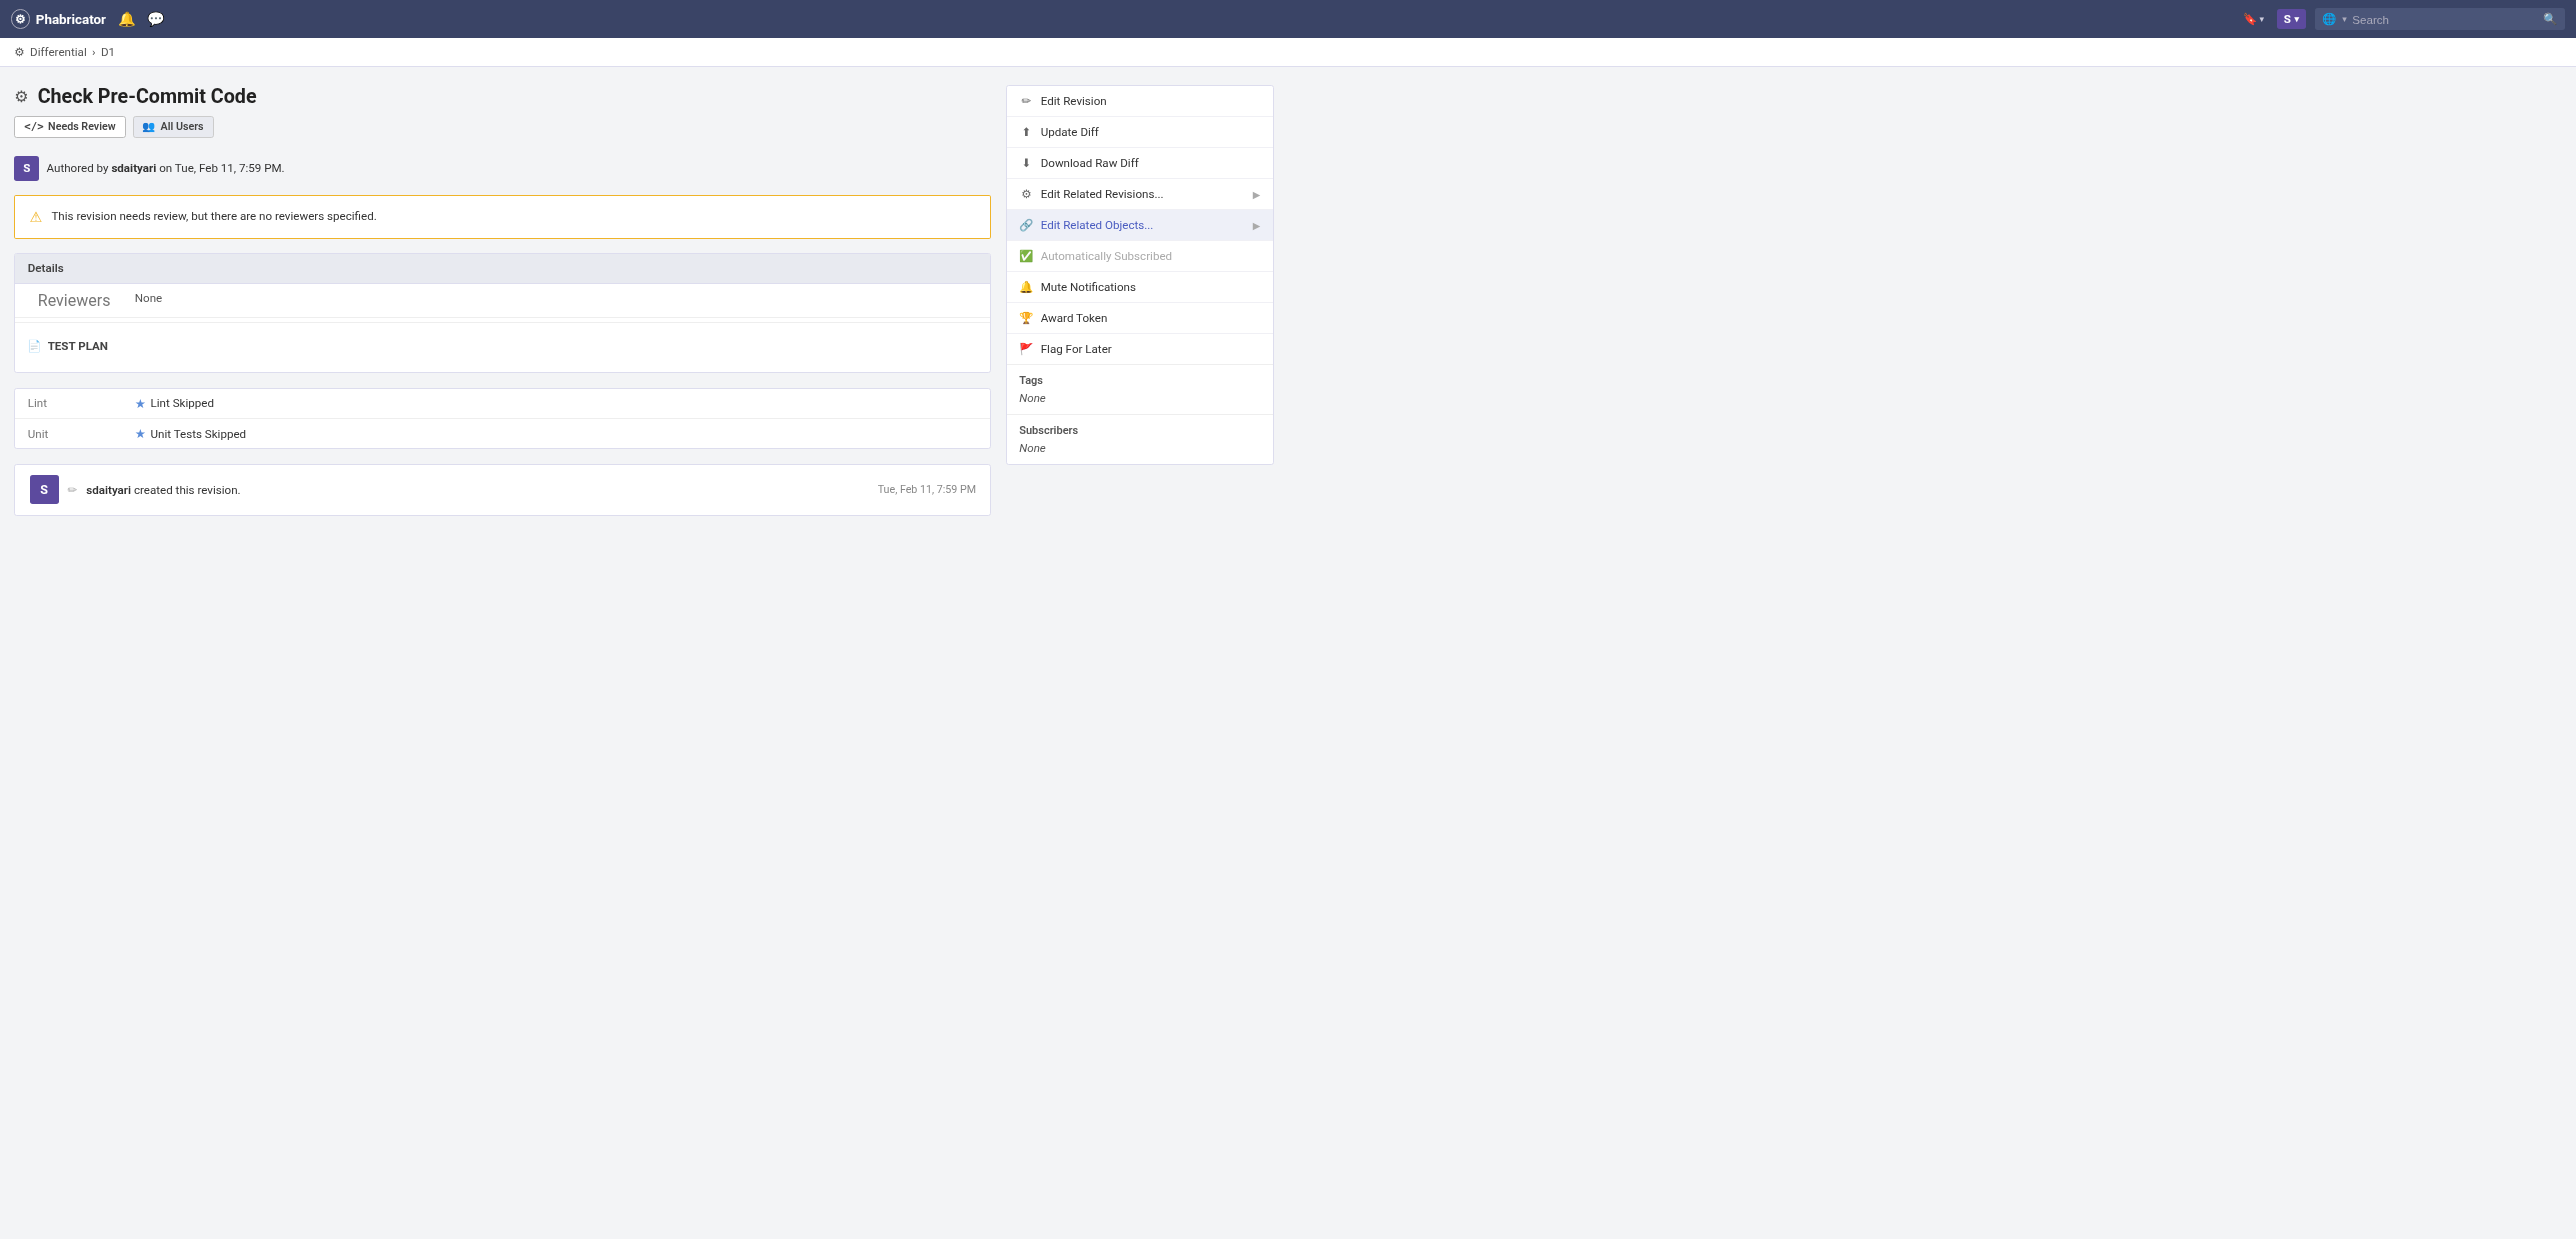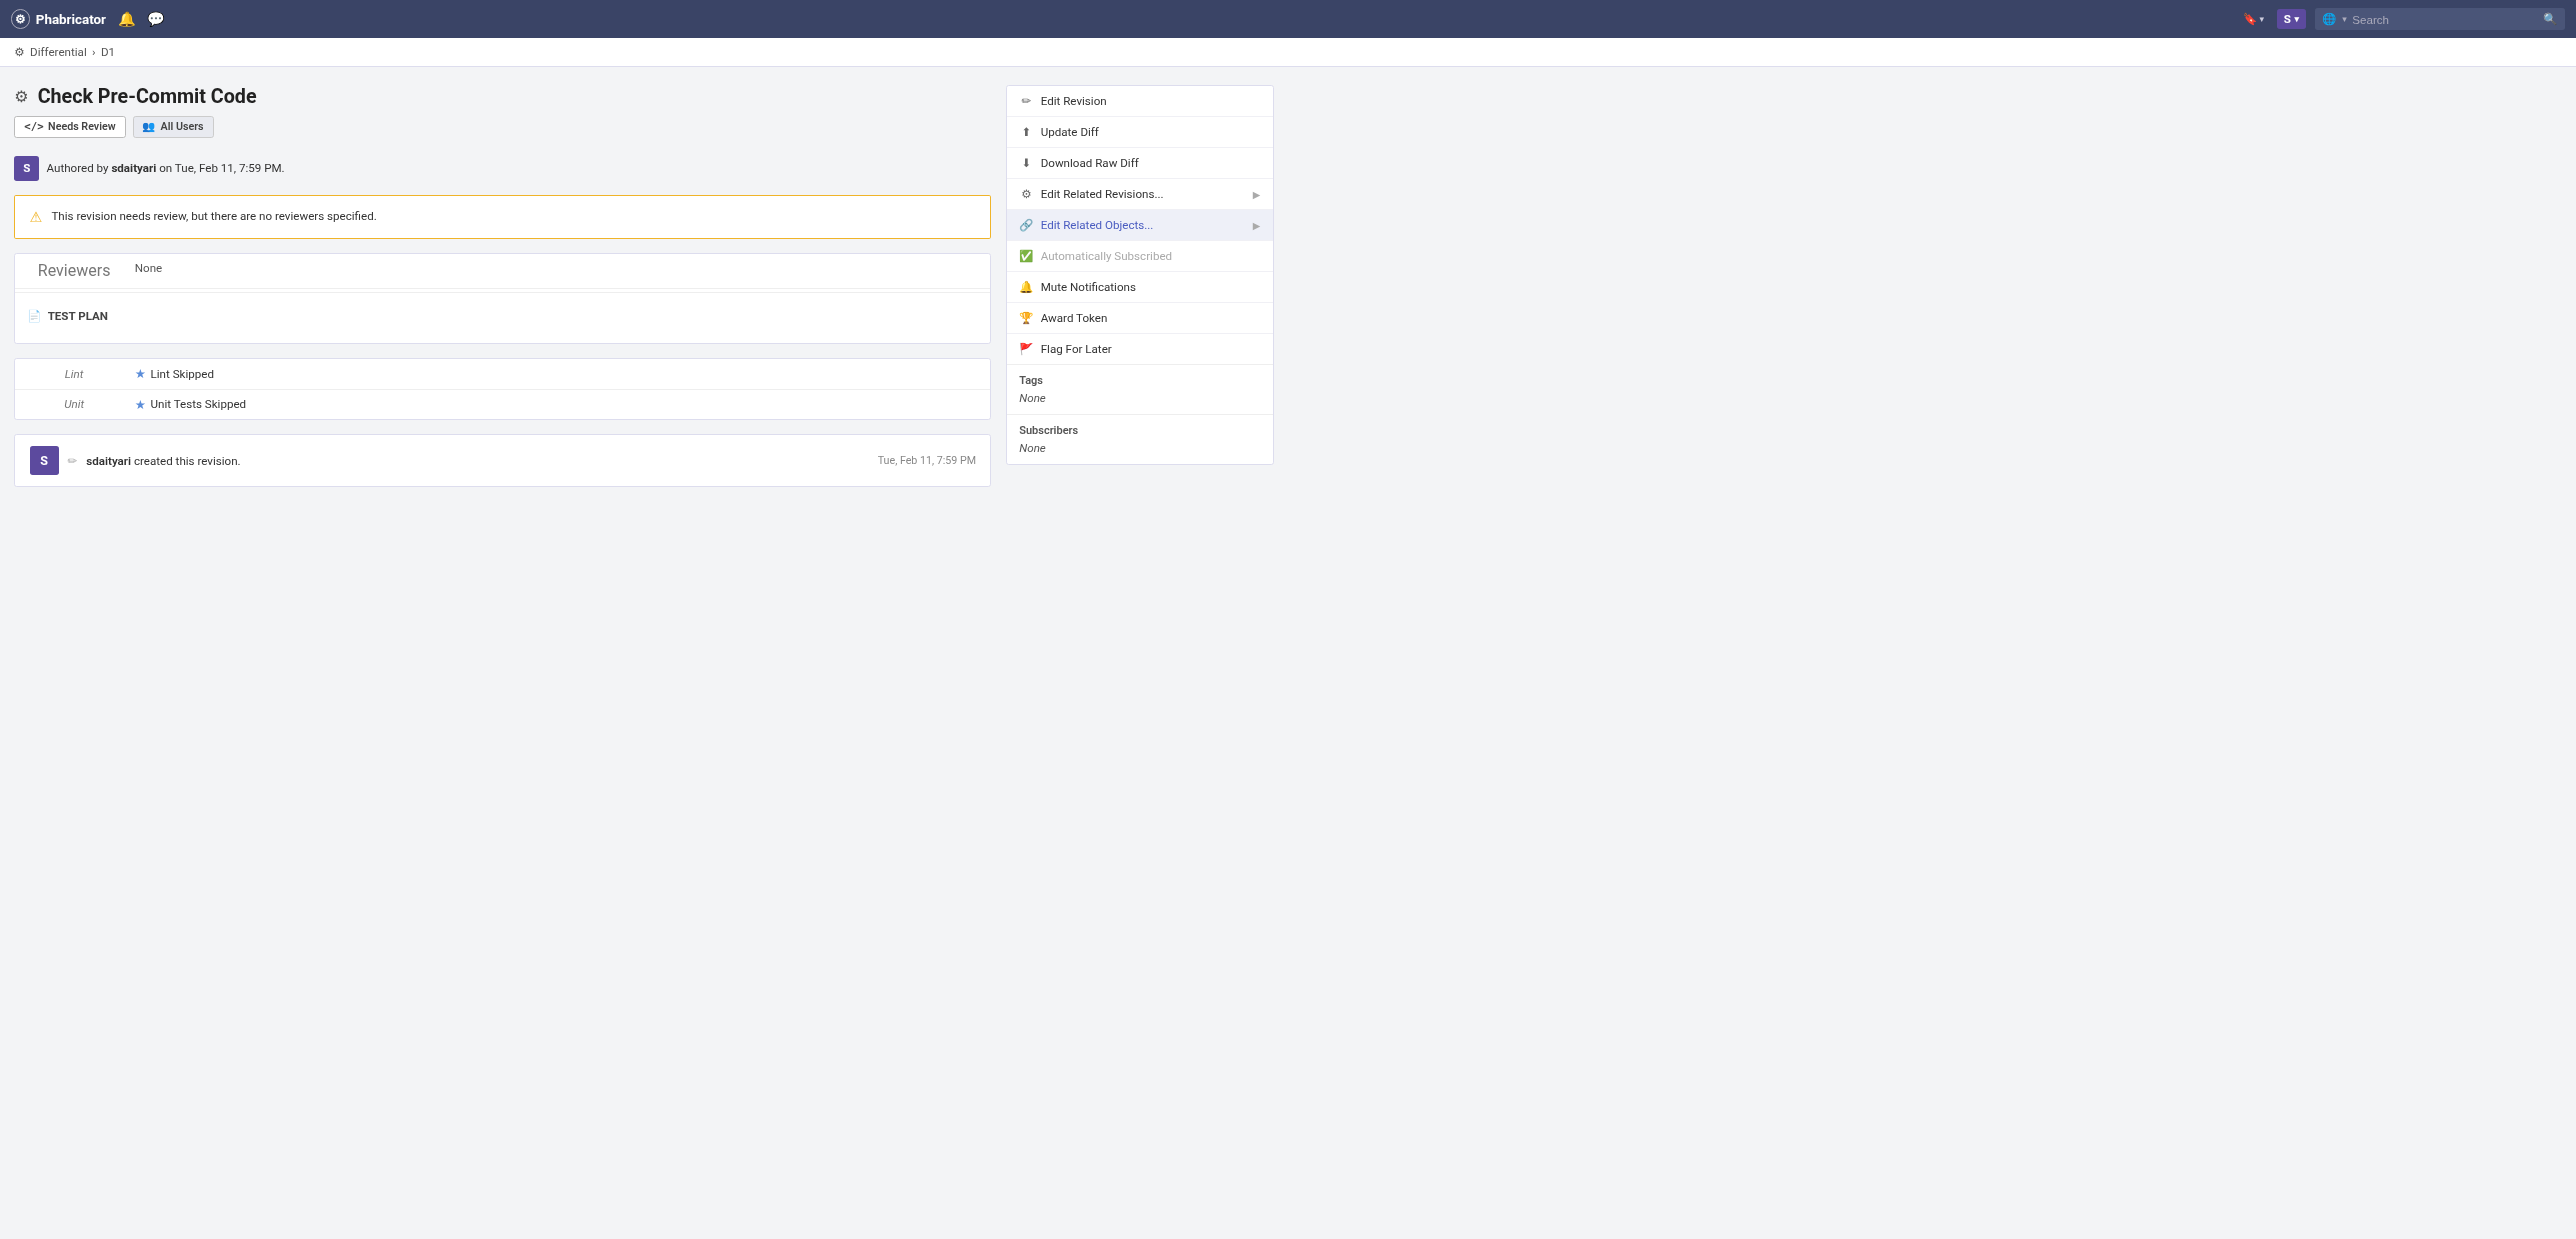--- a/index.html
+++ b/index.html
@@ -89,21 +89,21 @@
     
     .test-plan-section { padding: 12.5px; }
     .test-plan-header { display: flex; align-items: center; gap: 5.4px; font-weight: bold; font-size: 11.6px; color: #444; margin-bottom: 7.2px; }
     .test-plan-content { font-size: 11.6px; color: #333; font-weight: 600; }
 
     
     .diff-detail-row {
       display: flex; align-items: center; padding: 7.2px 12.5px; border-bottom: 0.9px solid #eee;
     }
     .diff-detail-row:last-child { border-bottom: none; }
-    .diff-label { width: 107px; text-align: center; color: #777; font-size: 11.6px; padding-right: 14.3px; flex-shrink: 0; font-style: italic; }
+    .diff-label { width: 107px; text-align: left; color: #777; font-size: 11.6px; padding-right: 14.3px; flex-shrink: 0; }
     .diff-value { display: flex; align-items: center; gap: 4.5px; color: #333; font-size: 11.6px; }
     .star-icon { color: #5b8dd9; font-size: 12.5px; }
 
     
     .activity-row {
       display: flex; align-items: center; padding: 10.7px 14.3px; background: #fff; border: 0.9px solid #dde; border-radius: 2.7px; gap: 9px;
     }
     .activity-avatar {
       width: 29px; height: 29px; background: #5c4a9e; color: #fff; border-radius: 2.7px; display: flex; align-items: center; justify-content: center; font-weight: bold; font-size: 12.5px; flex-shrink: 0;
     }
@@ -196,20 +196,21 @@
       </div>
       <span>Authored by <strong style="cursor:pointer">sdaityari</strong> on Tue, Feb 11, 7:59 PM.</span>
     </div>
 
     <div class="warning-box">
       <span class="warning-icon">⚠</span>
       <span>This revision needs review, but there are no reviewers specified.</span>
     </div>
 
     <div class="panel">
+      <div class="panel-header">Details</div>
       <div class="details-row">
         <span class="details-label">Reviewers</span>
         <span class="details-value">None</span>
       </div>
       <hr class="section-divider">
       <div class="test-plan-section">
         <div class="test-plan-header">
           <span>📄</span>
           <span>TEST PLAN</span>
         </div>

